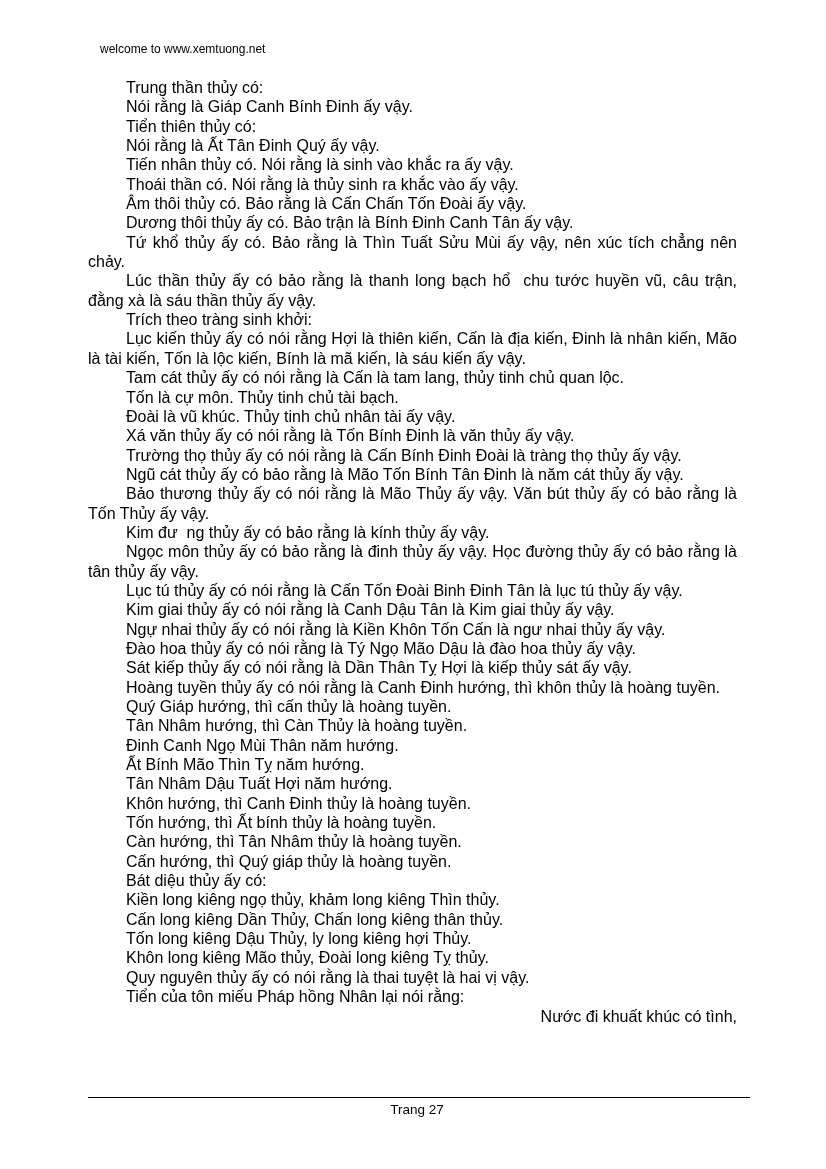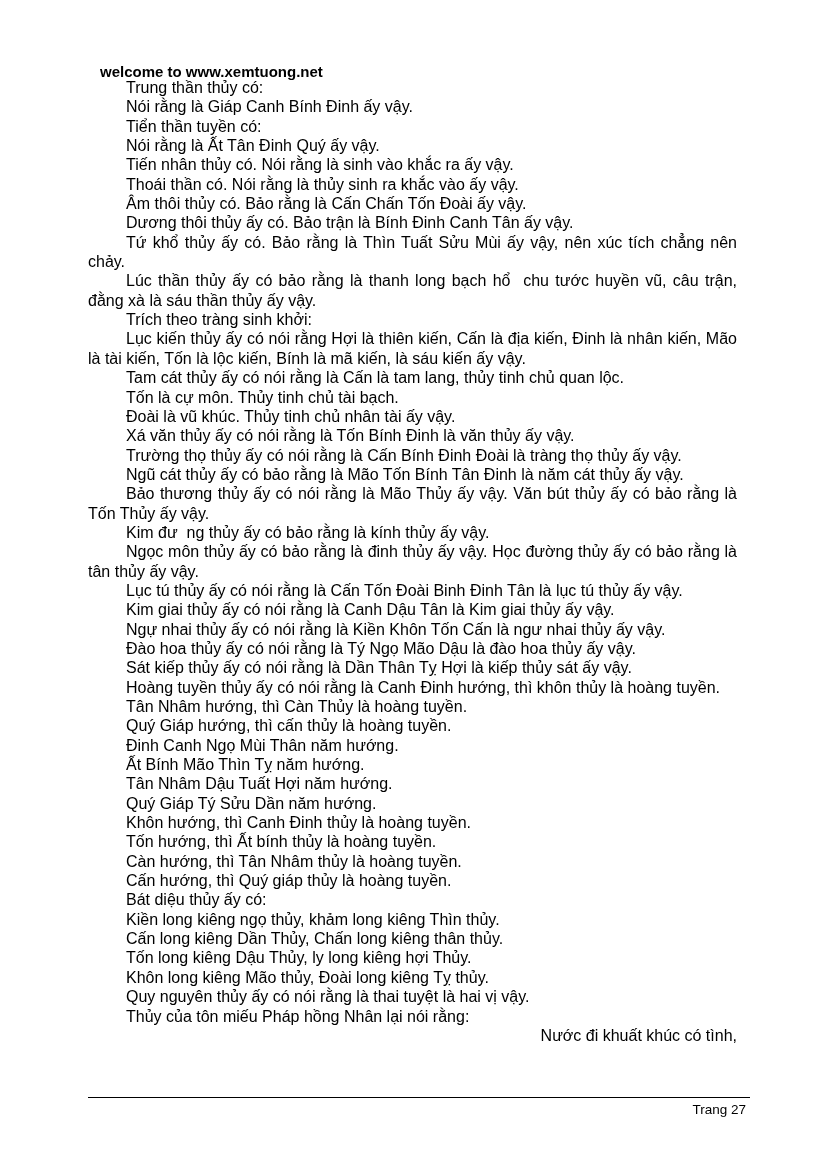--- a/index.html
+++ b/index.html
@@ -12,25 +12,24 @@
     width: 826px;
     height: 1169px;
     background: #ffffff;
     font-family: "Liberation Sans", sans-serif;
     color: #000000;
     overflow: hidden;
   }
   .site-header {
     position: absolute;
     left: 100px;
-    top: 63px;
-    font-size: 15px;
+    top: 40px;
+    font-size: 12px;
     line-height: 18px;
     white-space: nowrap;
-    font-weight: bold;
   }
   .content {
     position: absolute;
     left: 88px;
     top: 78px;
     width: 649px;
     font-size: 16px;
     line-height: 19.35px;
     text-align: justify;
   }
@@ -52,33 +51,33 @@
     width: 662px;
     height: 0;
     border-top: 1.5px solid #000000;
   }
   .page-number {
     position: absolute;
     left: 88px;
     top: 1102px;
     width: 658px;
     font-size: 13.5px;
-    text-align: right;
+    text-align: center;
   }
 </style>
 </head>
 <body>
 
 <div class="page">
   <div class="site-header">welcome to www.xemtuong.net</div>
 
   <div class="content">
       <p class="indent">Trung thần thủy có:</p>
       <p class="indent">Nói rằng là Giáp Canh Bính Đinh ấy vậy.</p>
-      <p class="indent">Tiển thần tuyền có:</p>
+      <p class="indent">Tiển thiên thủy có:</p>
       <p class="indent">Nói rằng là Ất Tân Đinh Quý ấy vậy.</p>
       <p class="indent">Tiến nhân thủy có. Nói rằng là sinh vào khắc ra ấy vậy.</p>
       <p class="indent">Thoái thần có. Nói rằng là thủy sinh ra khắc vào ấy vậy.</p>
       <p class="indent">Âm thôi thủy có. Bảo rằng là Cấn Chấn Tốn Đoài ấy vậy.</p>
       <p class="indent">Dương thôi thủy ấy có. Bảo trận là Bính Đinh Canh Tân ấy vậy.</p>
       <p class="indent">Tứ khổ thủy ấy có. Bảo rằng là Thìn Tuất Sửu Mùi ấy vậy, nên xúc tích chẳng nên chảy.</p>
       <p class="indent">Lúc thần thủy ấy có bảo rằng là thanh long bạch hổ&nbsp; chu tước huyền vũ, câu trận, đằng xà là sáu thần thủy ấy vậy.</p>
       <p class="indent">Trích theo tràng sinh khởi:</p>
       <p class="indent">Lục kiến thủy ấy có nói rằng Hợi là thiên kiến, Cấn là địa kiến, Đinh là nhân kiến, Mão là tài kiến, Tốn là lộc kiến, Bính là mã kiến, là sáu kiến ấy vậy.</p>
       <p class="indent">Tam cát thủy ấy có nói rằng là Cấn là tam lang, thủy tinh chủ quan lộc.</p>
@@ -89,35 +88,34 @@
       <p class="indent">Ngũ cát thủy ấy có bảo rằng là Mão Tốn Bính Tân Đinh là năm cát thủy ấy vậy.</p>
       <p class="indent">Bảo thương thủy ấy có nói rằng là Mão Thủy ấy vậy. Văn bút thủy ấy có bảo rằng là Tốn Thủy ấy vậy.</p>
       <p class="indent">Kim đư&nbsp; ng thủy ấy có bảo rằng là kính thủy ấy vậy.</p>
       <p class="indent">Ngọc môn thủy ấy có bảo rằng là đinh thủy ấy vậy. Học đường thủy ấy có bảo rằng là tân thủy ấy vậy.</p>
       <p class="indent">Lục tú thủy ấy có nói rằng là Cấn Tốn Đoài Binh Đinh Tân là lục tú thủy ấy vậy.</p>
       <p class="indent">Kim giai thủy ấy có nói rằng là Canh Dậu Tân là Kim giai thủy ấy vậy.</p>
       <p class="indent">Ngự nhai thủy ấy có nói rằng là Kiền Khôn Tốn Cấn là ngư nhai thủy ấy vậy.</p>
       <p class="indent">Đào hoa thủy ấy có nói rằng là Tý Ngọ Mão Dậu là đào hoa thủy ấy vậy.</p>
       <p class="indent">Sát kiếp thủy ấy có nói rằng là Dần Thân Tỵ Hợi là kiếp thủy sát ấy vậy.</p>
       <p class="indent">Hoàng tuyền thủy ấy có nói rằng là Canh Đinh hướng, thì khôn thủy là hoàng tuyền.</p>
+      <p class="indent">Quý Giáp hướng, thì cấn thủy là hoàng tuyền.</p>
       <p class="indent">Tân Nhâm hướng, thì Càn Thủy là hoàng tuyền.</p>
-      <p class="indent">Quý Giáp hướng, thì cấn thủy là hoàng tuyền.</p>
       <p class="indent">Đinh Canh Ngọ Mùi Thân năm hướng.</p>
       <p class="indent">Ất Bính Mão Thìn Tỵ năm hướng.</p>
       <p class="indent">Tân Nhâm Dậu Tuất Hợi năm hướng.</p>
-      <p class="indent">Quý Giáp Tý Sửu Dần năm hướng.</p>
       <p class="indent">Khôn hướng, thì Canh Đinh thủy là hoàng tuyền.</p>
       <p class="indent">Tốn hướng, thì Ất bính thủy là hoàng tuyền.</p>
       <p class="indent">Càn hướng, thì Tân Nhâm thủy là hoàng tuyền.</p>
       <p class="indent">Cấn hướng, thì Quý giáp thủy là hoàng tuyền.</p>
       <p class="indent">Bát diệu thủy ấy có:</p>
       <p class="indent">Kiền long kiêng ngọ thủy, khảm long kiêng Thìn thủy.</p>
       <p class="indent">Cấn long kiêng Dần Thủy, Chấn long kiêng thân thủy.</p>
       <p class="indent">Tốn long kiêng Dậu Thủy, ly long kiêng hợi Thủy.</p>
       <p class="indent">Khôn long kiêng Mão thủy, Đoài long kiêng Tỵ thủy.</p>
       <p class="indent">Quy nguyên thủy ấy có nói rằng là thai tuyệt là hai vị vậy.</p>
-      <p class="indent">Thủy của tôn miếu Pháp hồng Nhân lại nói rằng:</p>
+      <p class="indent">Tiển của tôn miếu Pháp hồng Nhân lại nói rằng:</p>
       <p class="verse">Nước đi khuất khúc có tình,</p>
     </div>
 
   <div class="footer-rule"></div>
   <div class="page-number">Trang 27</div>
 </div>
 
 </body></html>

